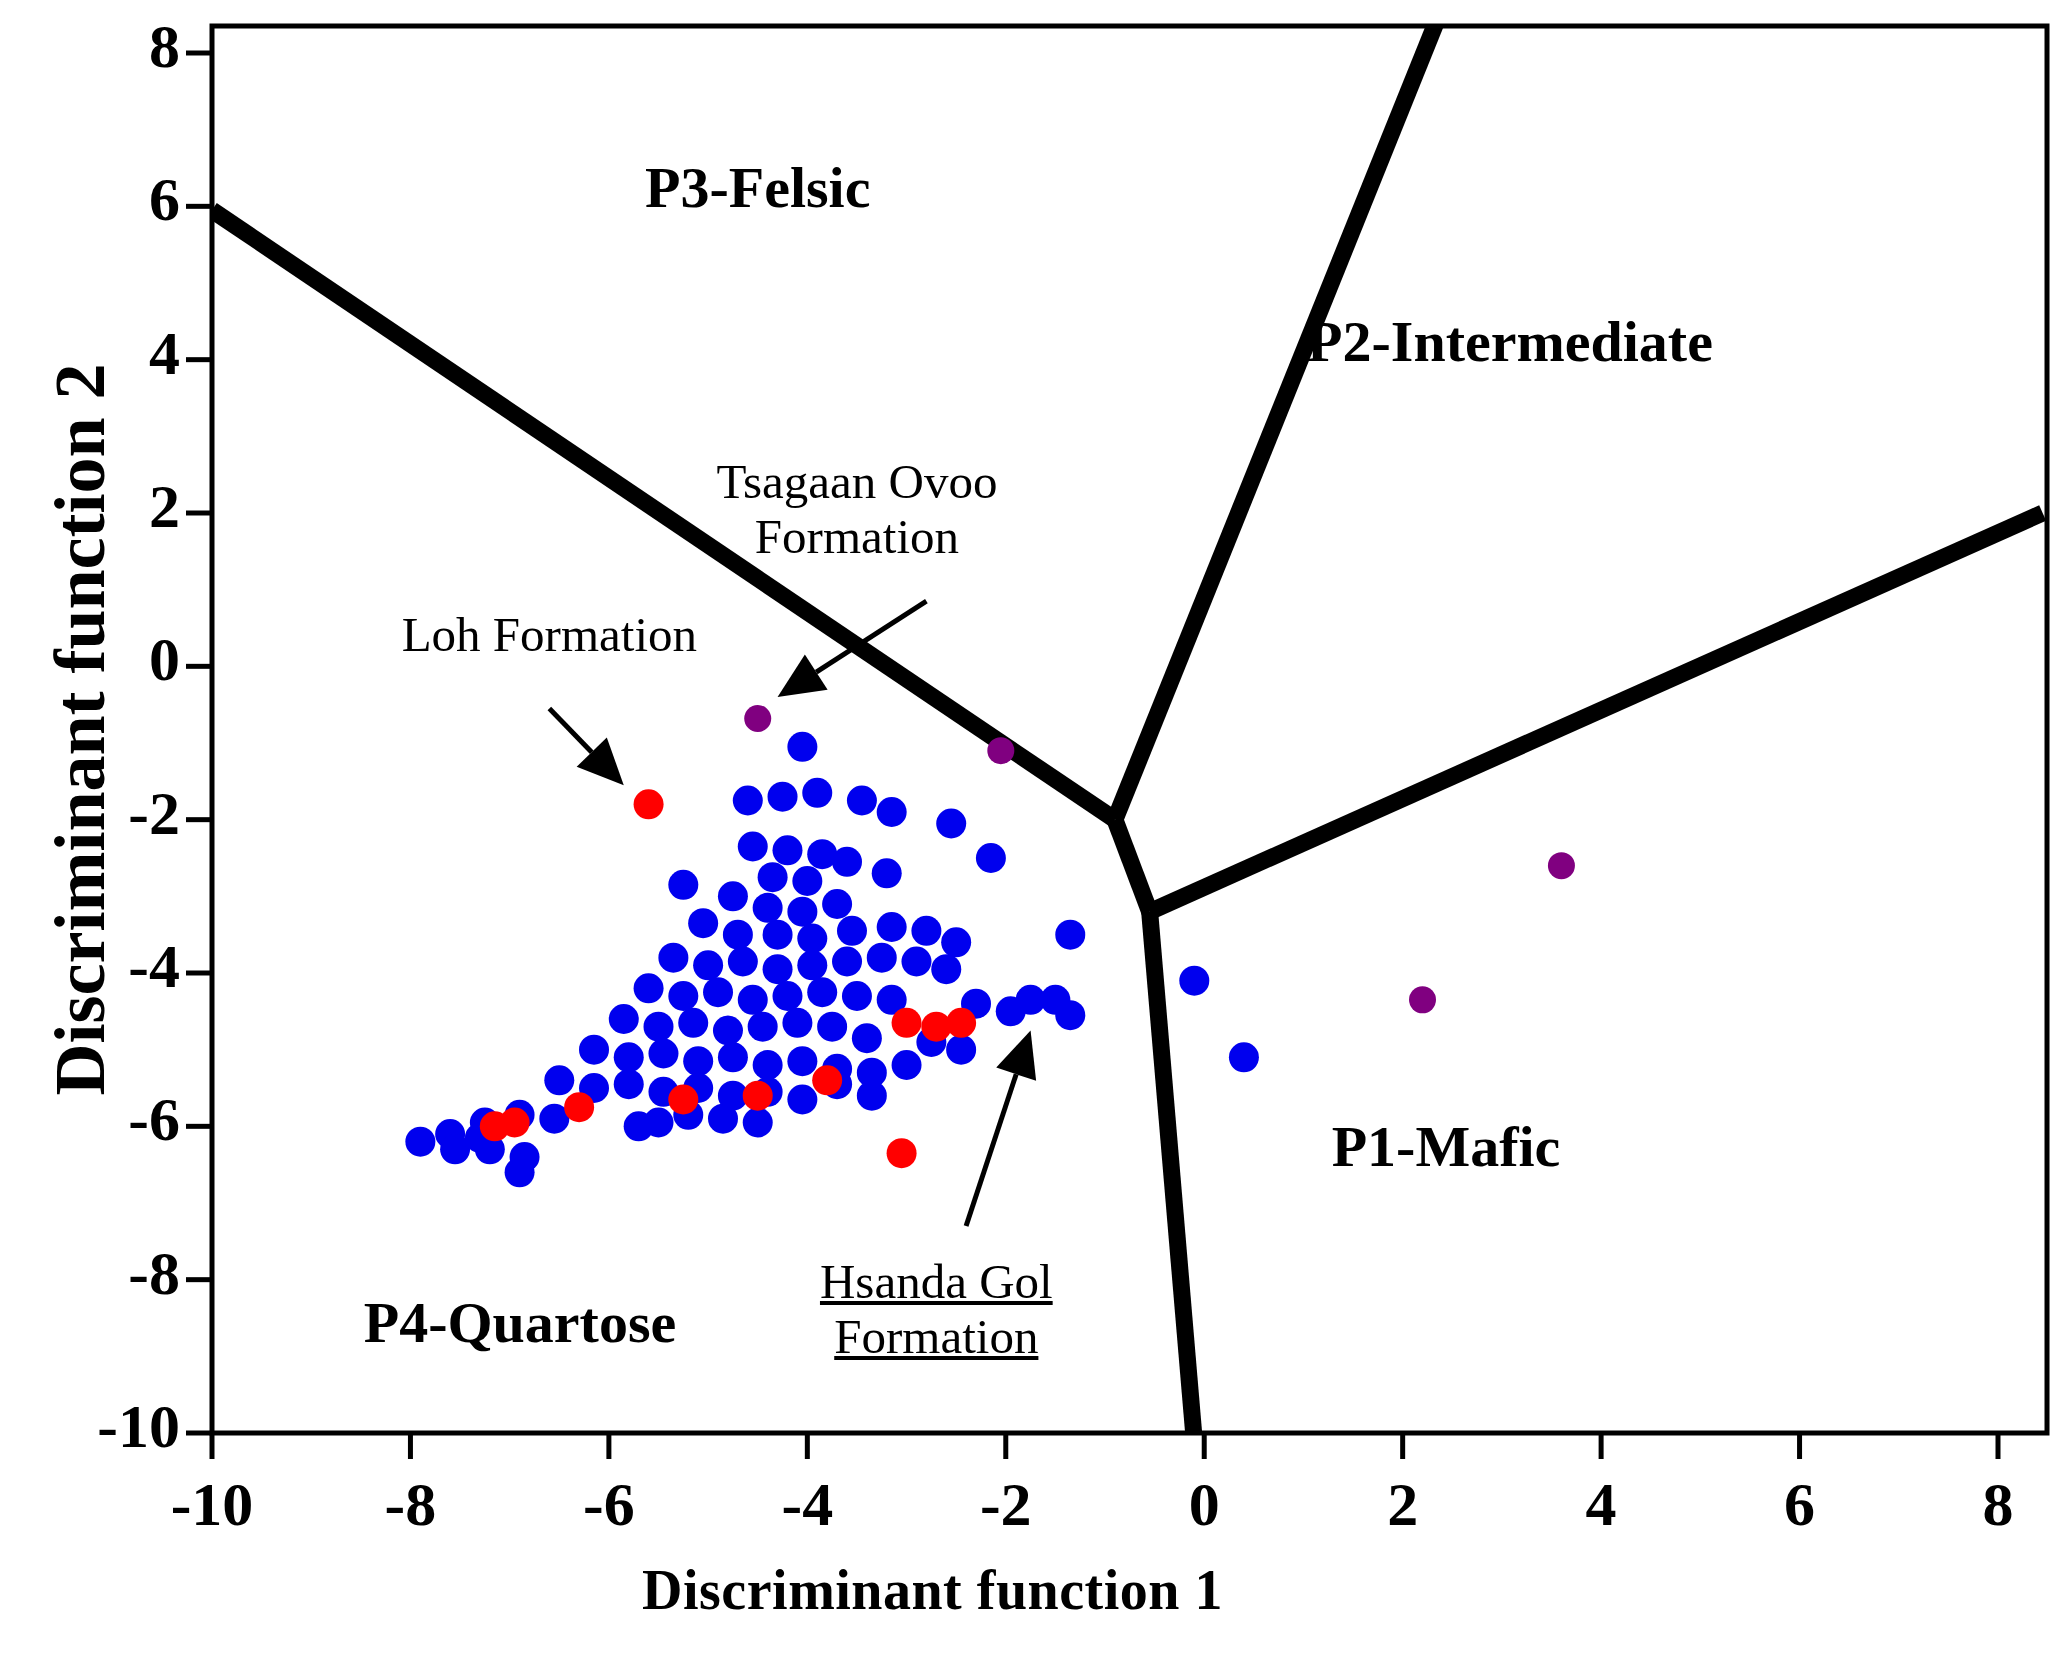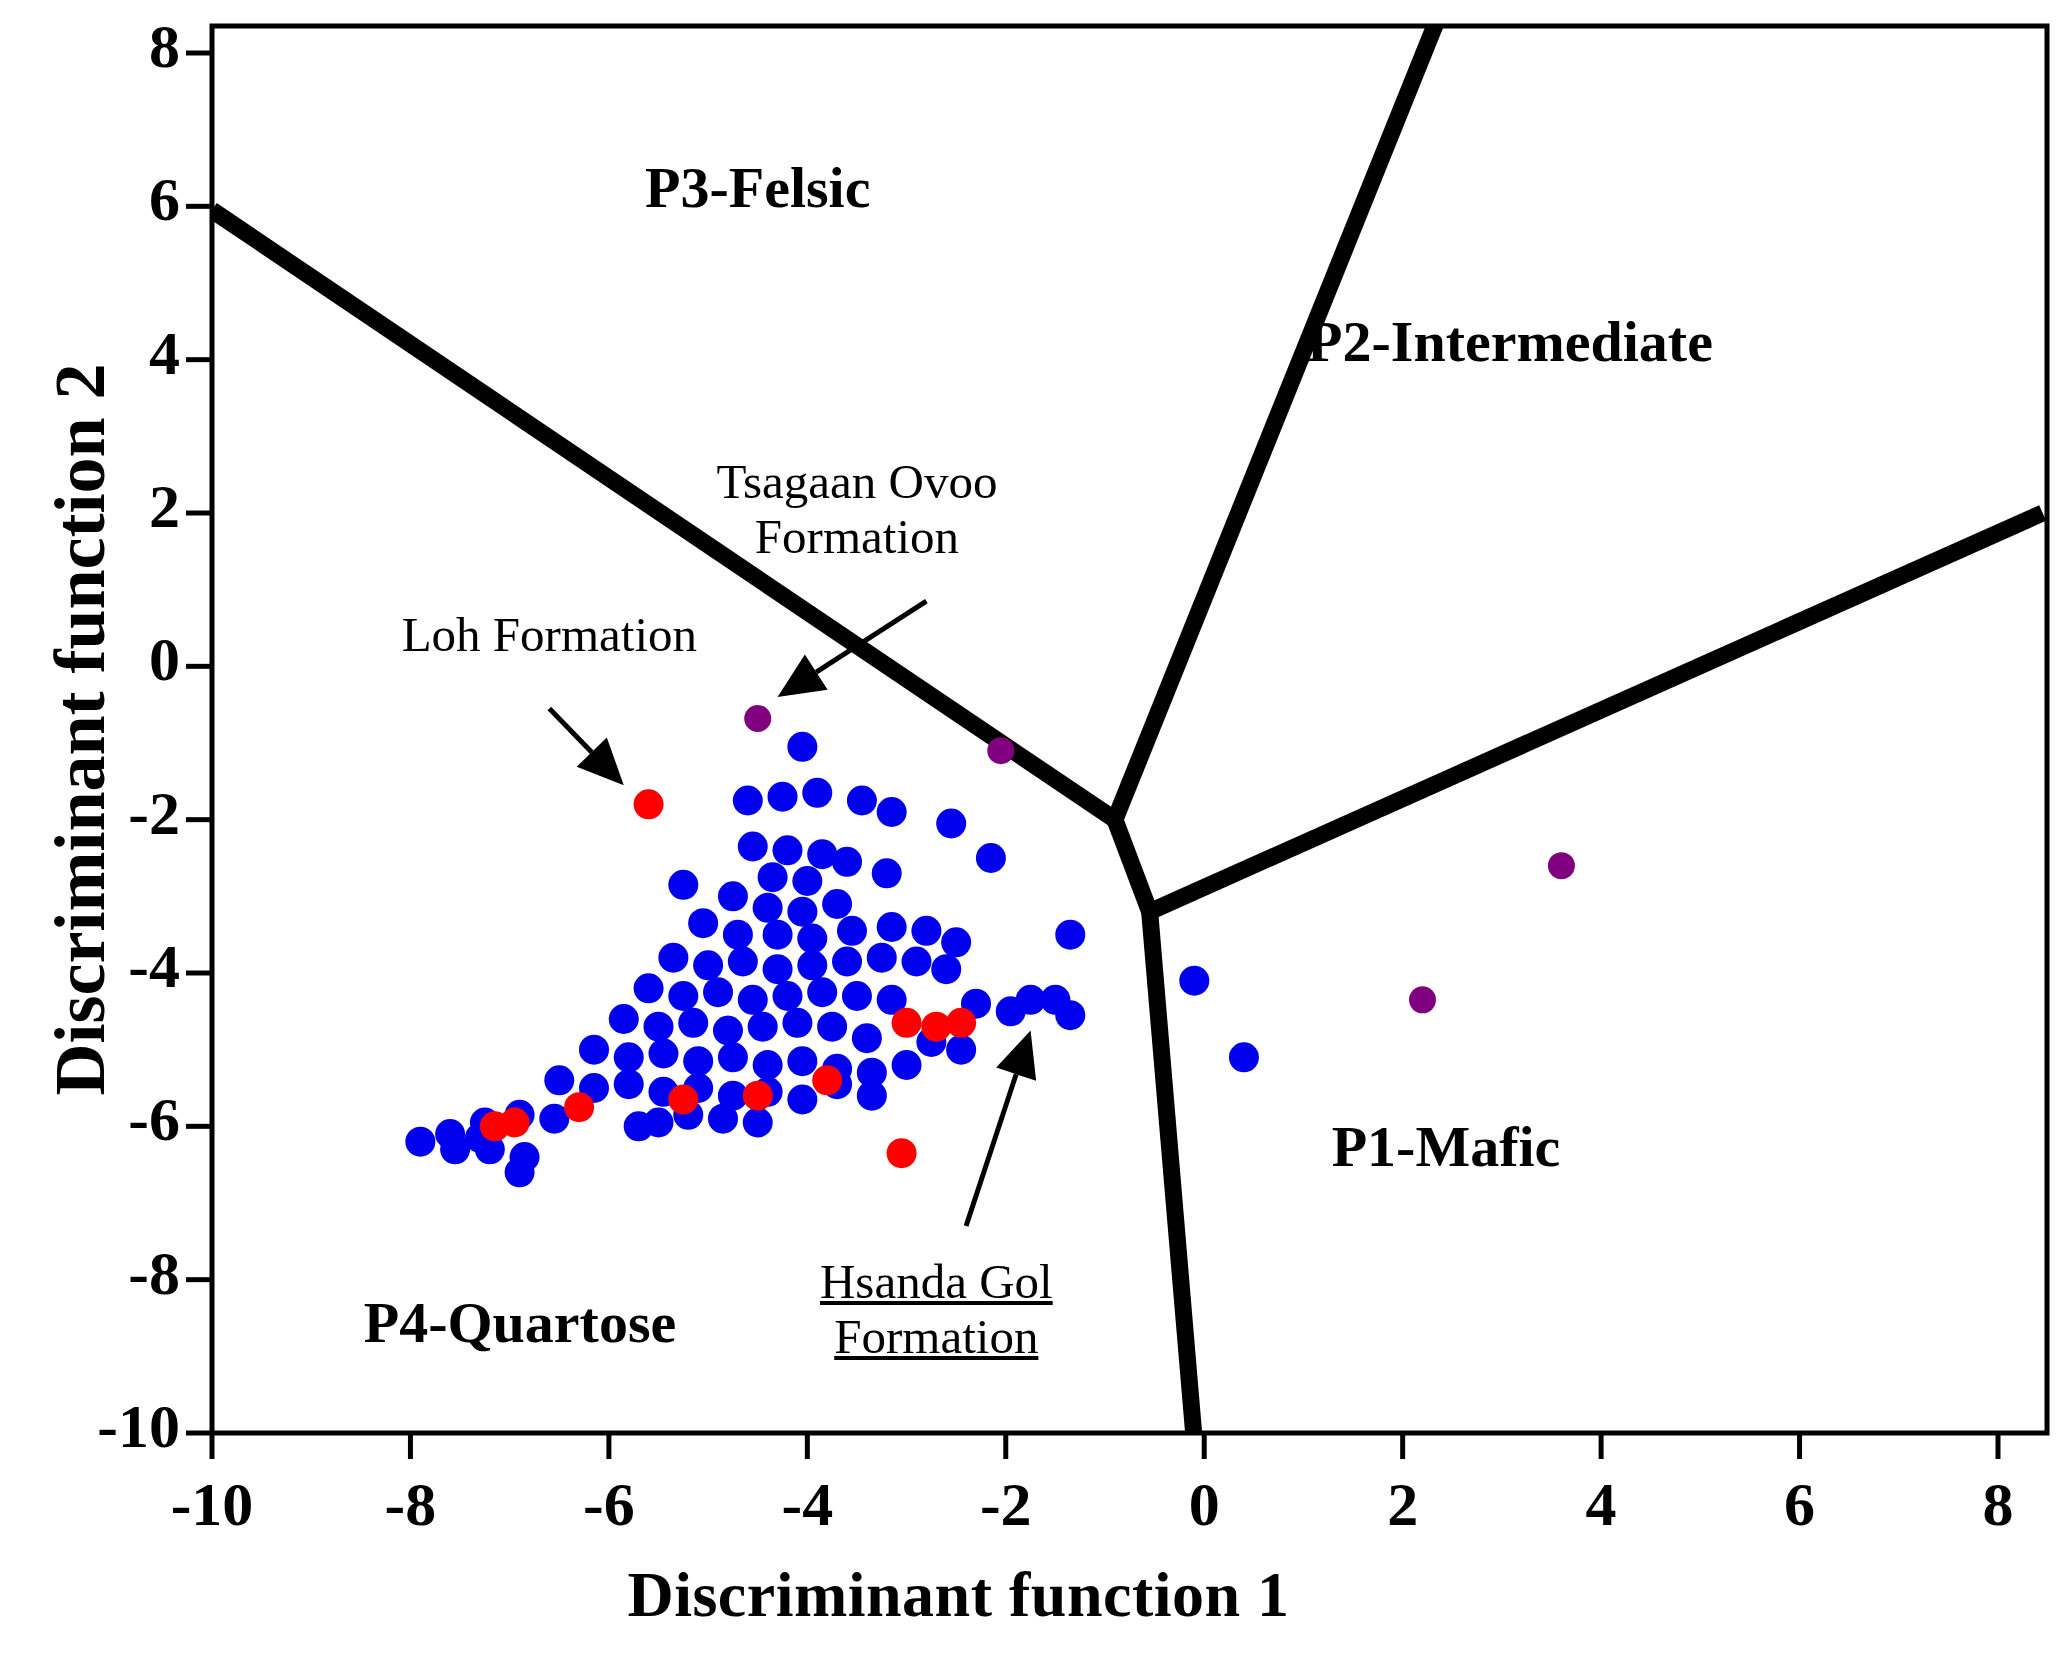--- a/index.html
+++ b/index.html
@@ -23,27 +23,26 @@
     height: 1668px;
   }
   .axis-title {
     position: absolute;
     font-weight: bold;
     color: #000000;
     white-space: nowrap;
     font-family: "Liberation Serif", "DejaVu Serif", serif;
   }
   #xaxis-title {
-    font-size: 64px;
+    font-size: 56px;
     left: 0;
     top: 1558px;
     width: 1865px;
     text-align: center;
     letter-spacing: 0.5px;
-    padding-left: 26px;
   }
   #yaxis-title {
     font-size: 72px;
     left: -620px;
     top: 688px;
     width: 1400px;
     text-align: center;
     transform: rotate(-90deg);
     transform-origin: 50% 50%;
   }

